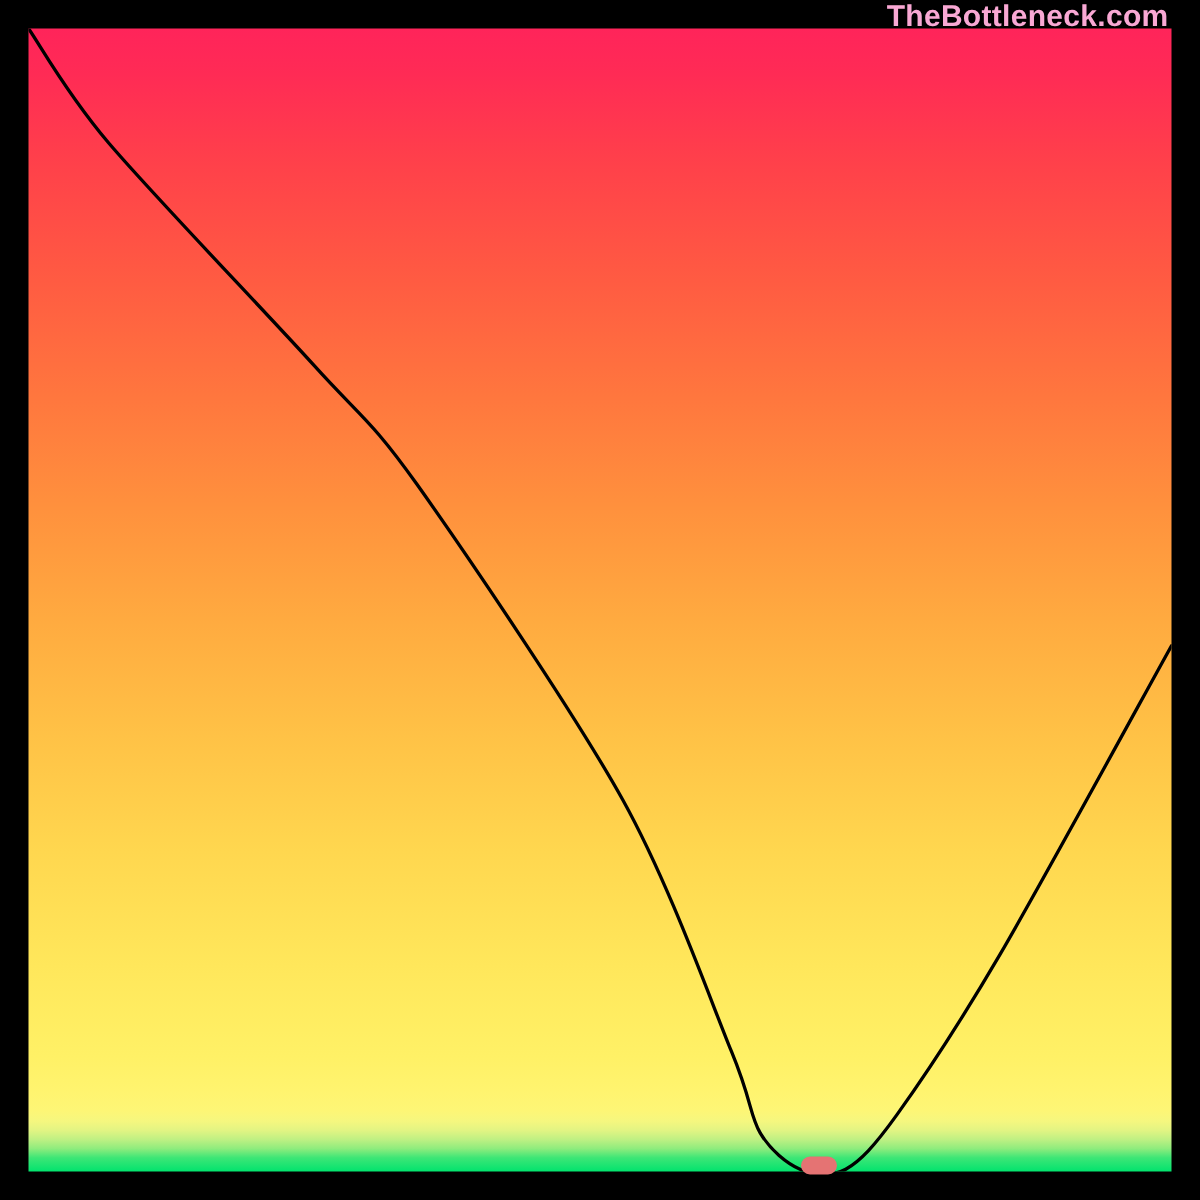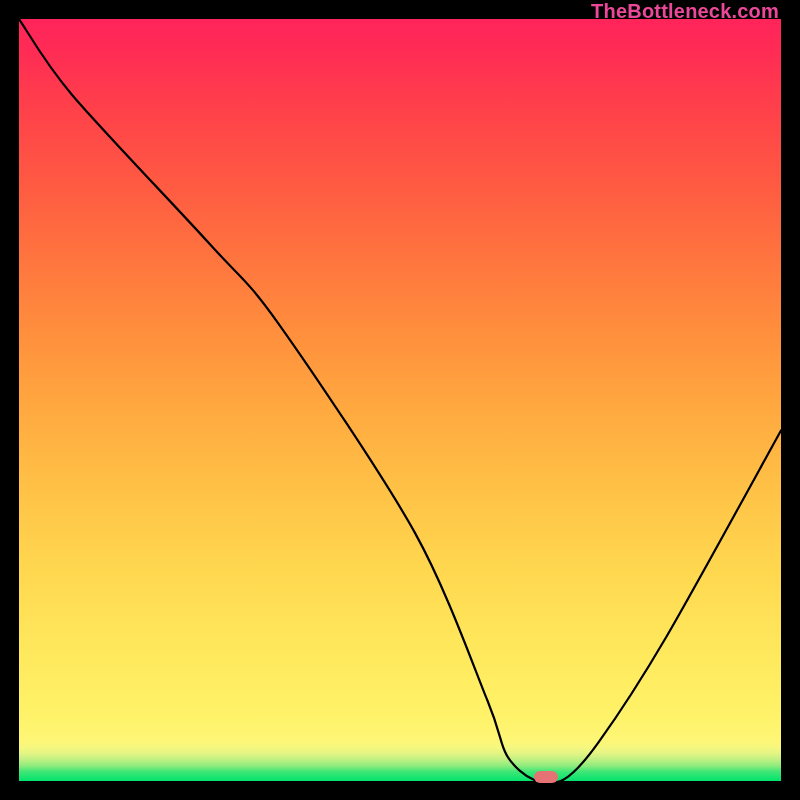--- a/index.html
+++ b/index.html
@@ -55,21 +55,21 @@
     width: 100%;
     height: 100%;
   }
   .watermark {
     position: absolute;
     top: 0px;
     right: 21px;
     font-family: Arial, "Helvetica Neue", Helvetica, sans-serif;
     font-size: 20px;
     font-weight: 600;
-    color: #ec4899;
+    color: #f9a8d4;
     letter-spacing: 0.2px;
   }
   .marker {
     position: absolute;
     width: 24px;
     height: 12px;
     border-radius: 6px;
     background: #e57373;
     transform: translate(-50%, -50%);
   }

